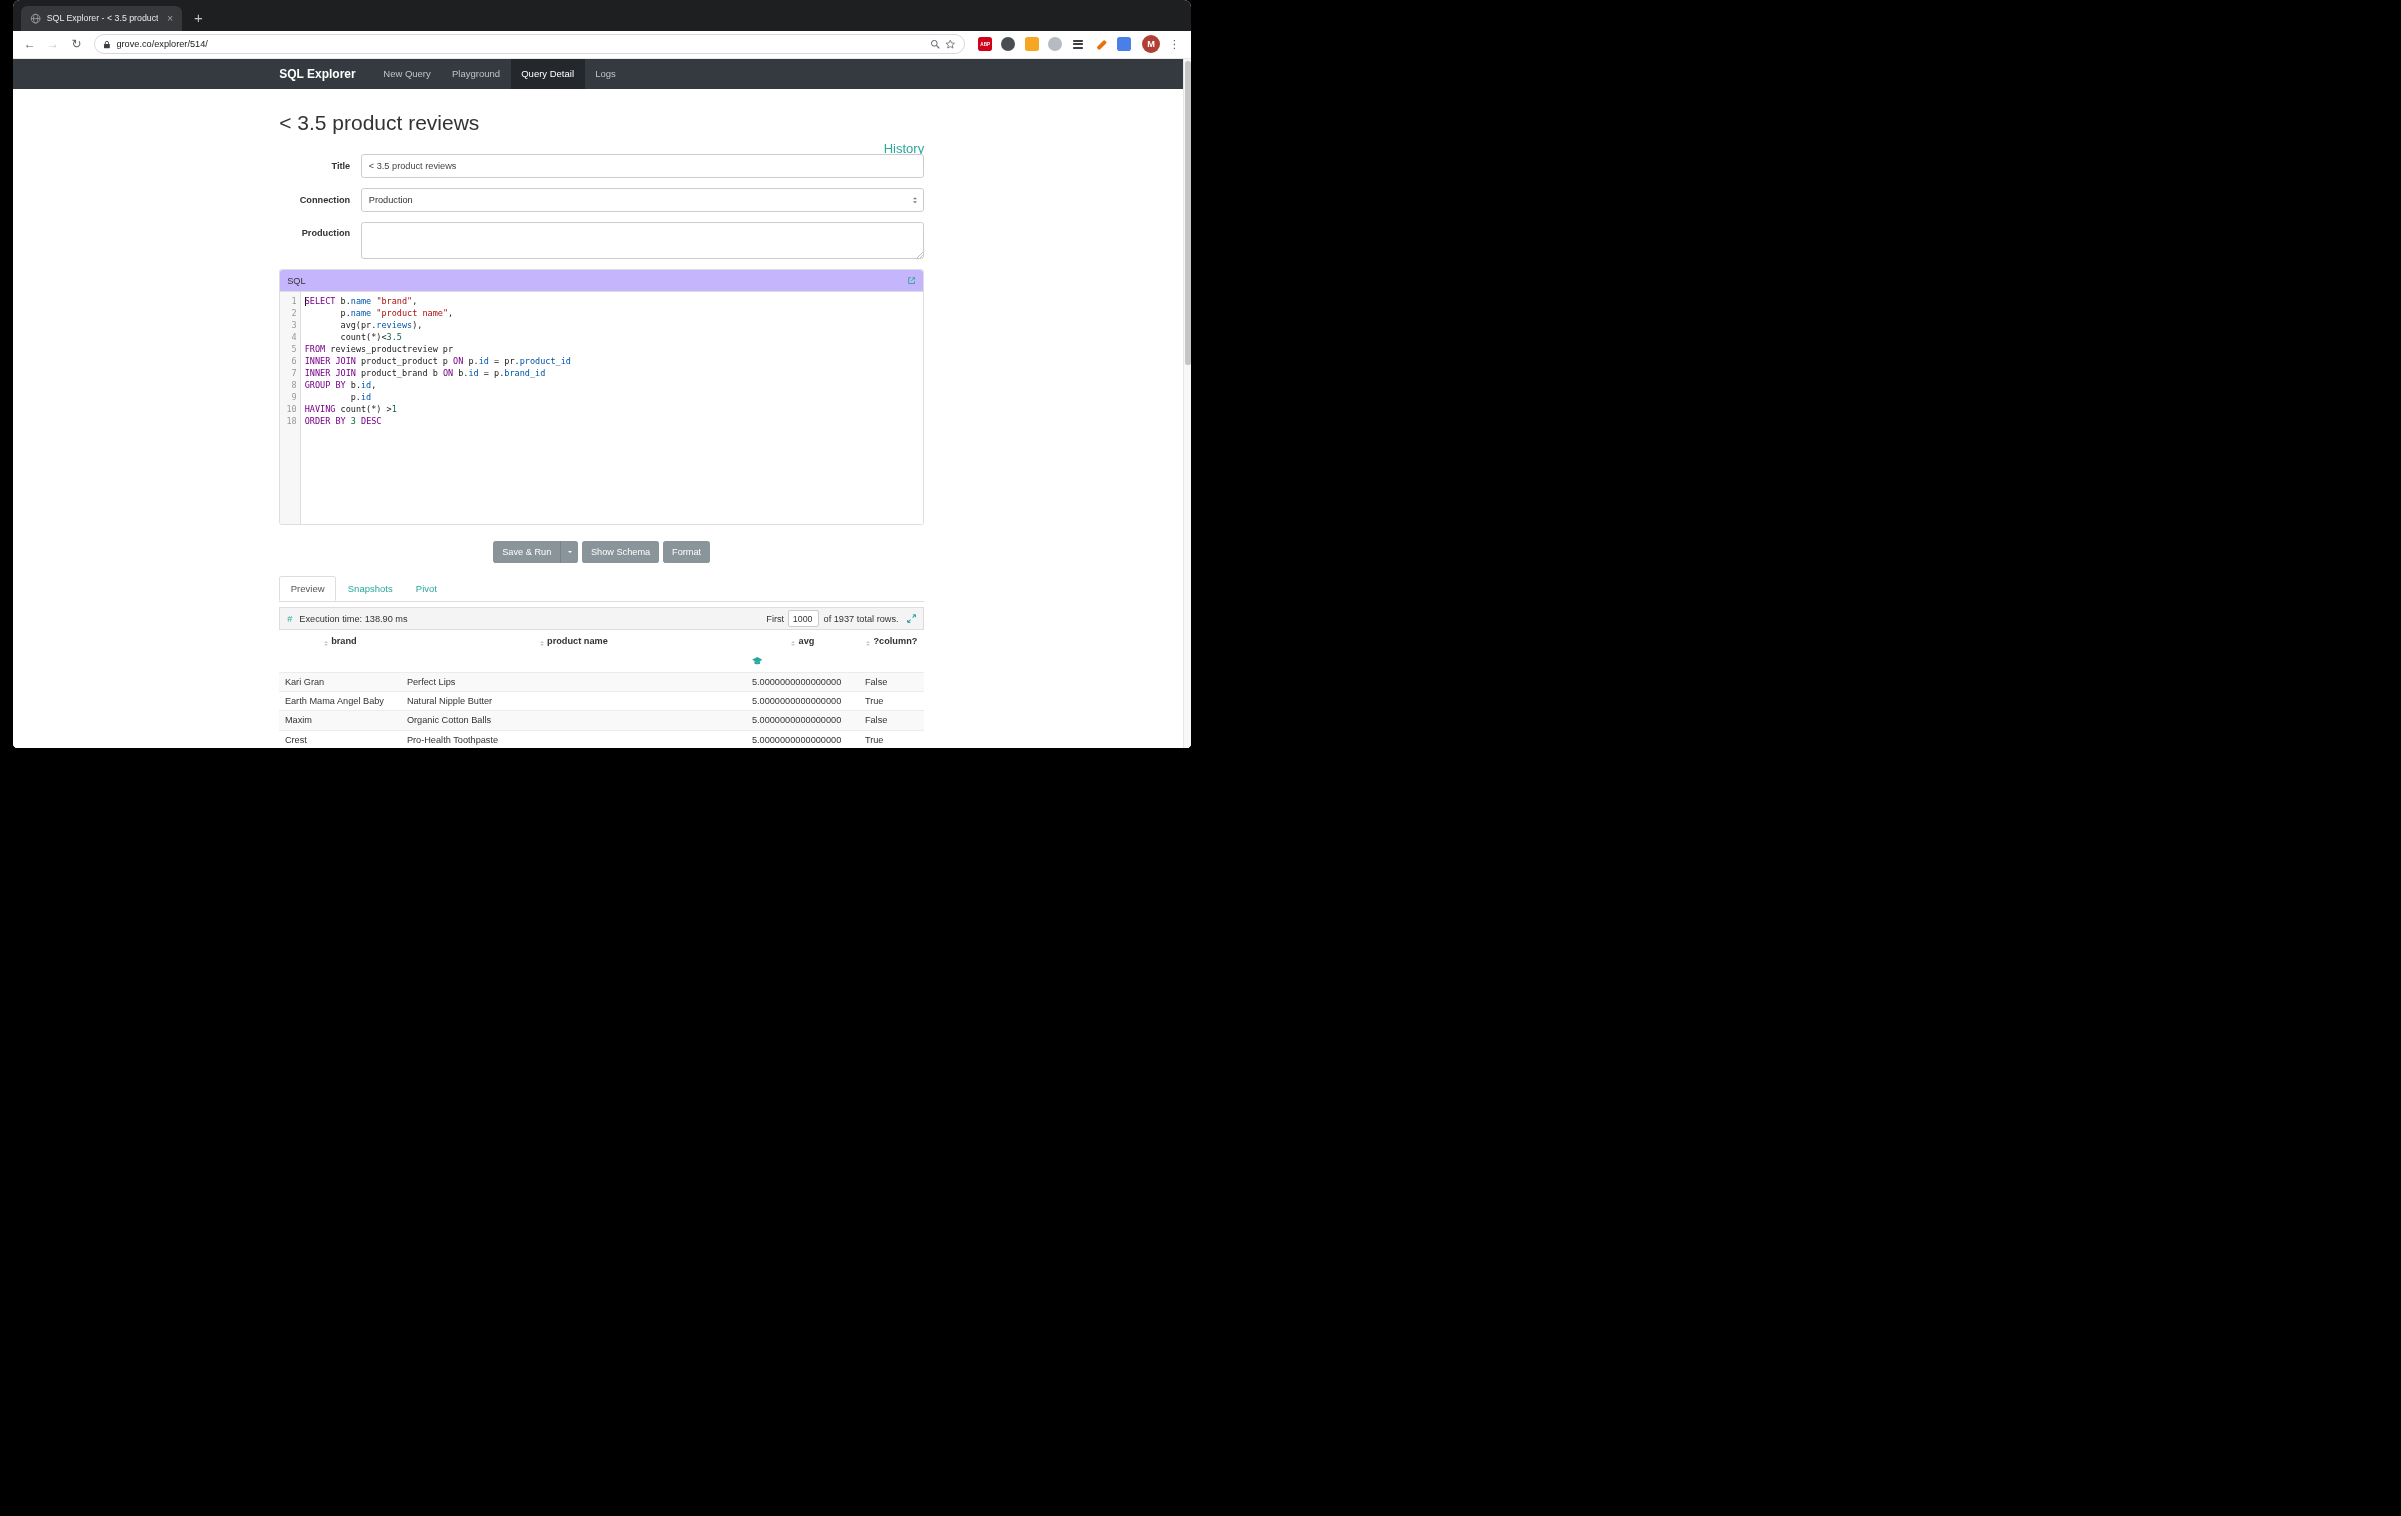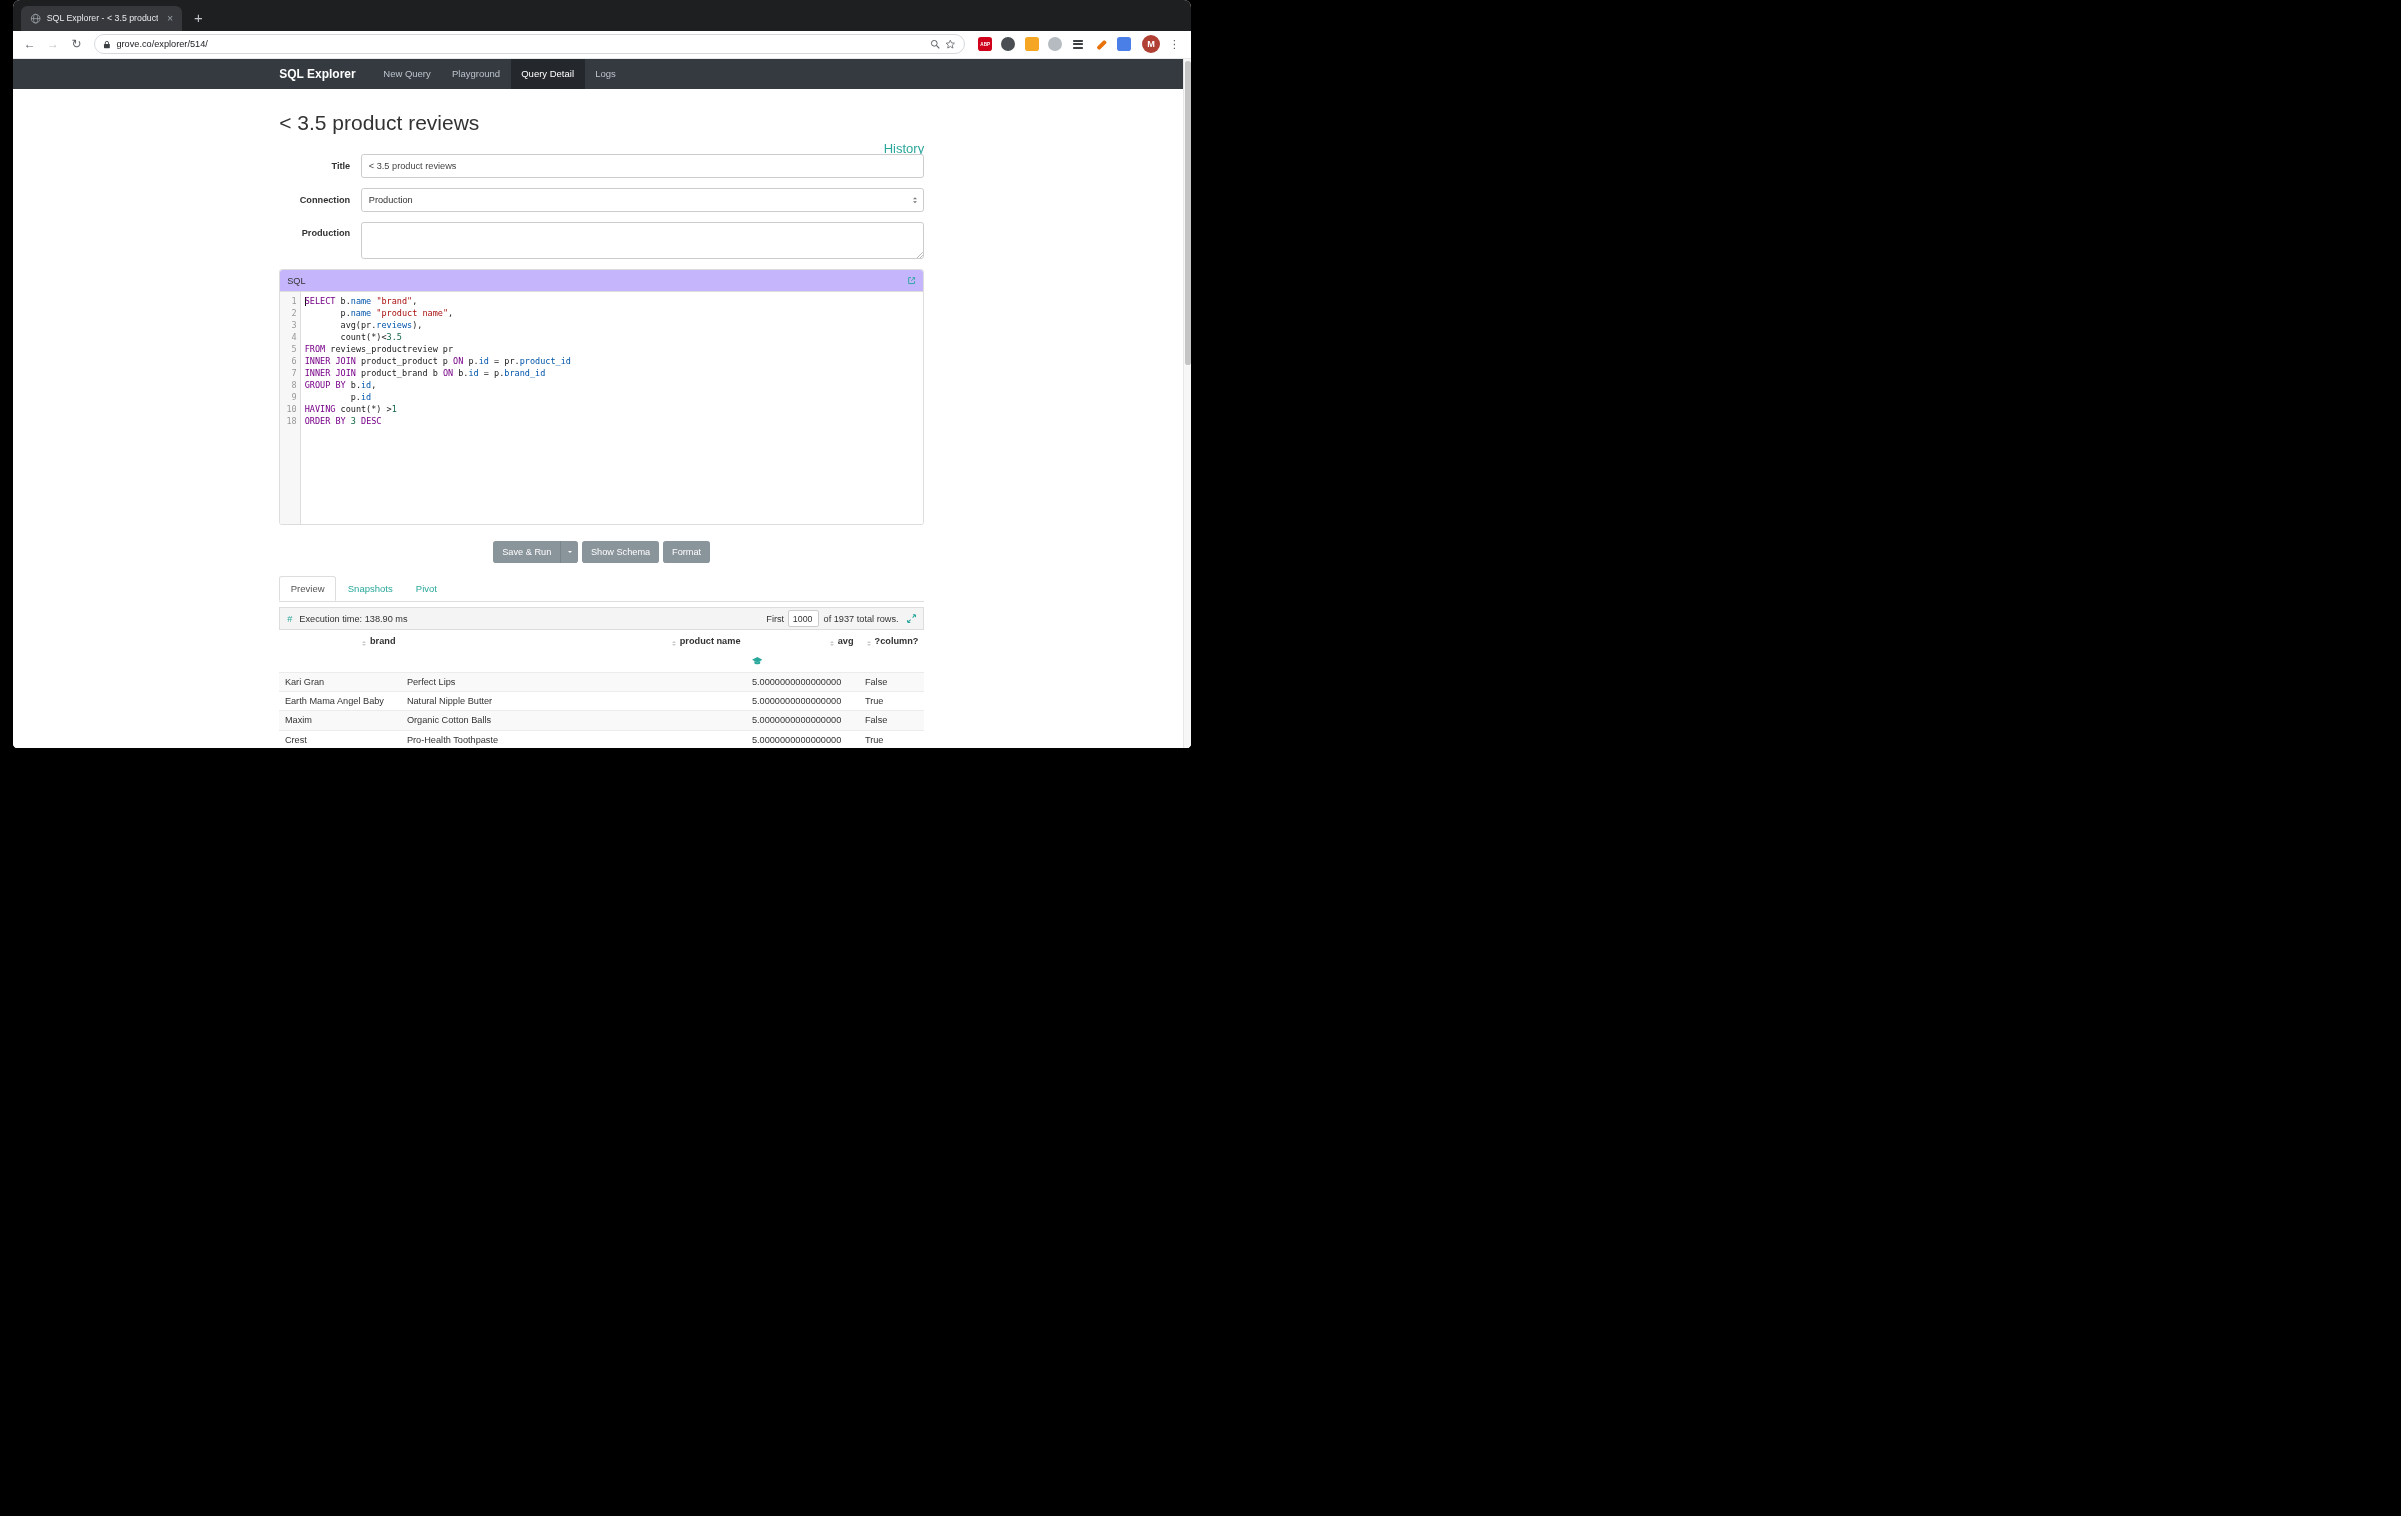--- a/index.html
+++ b/index.html
@@ -101,21 +101,21 @@
   .tab-link{font-size:9.5px;padding:6.4px 10.6px;margin-bottom:-0.7px;color:var(--accent,#2aa79b);text-decoration:none;
     border:0.7px solid transparent;border-radius:2.8px 2.8px 0 0}
   .tab-link.active{color:#555;background:#fff;border-color:#ddd #ddd #fff}
   .results-bar{margin-top:5.7px;height:22.6px;background:#f4f4f4;border:0.7px solid #ddd;display:flex;align-items:center;
     padding:0 7px;font-size:9.2px;color:#333}
   .results-bar .hash{color:var(--accent,#2aa79b);margin-right:7px}
   .results-right{margin-left:auto;display:flex;align-items:center;gap:4.2px}
   .rows-input{width:31px;height:16.3px;border:0.7px solid #ccc;border-radius:2.1px;font-size:8.8px;color:#333;padding:0 3.5px;font-family:inherit;outline:none}
   .expand-icon{color:var(--accent,#2aa79b);margin-left:4.2px;display:flex}
   .results-table{width:100%;border-collapse:collapse;font-size:9.2px;color:#333;table-layout:fixed}
-  .results-table th{font-weight:bold;text-align:right;padding:5.7px;white-space:nowrap}
+  .results-table th{font-weight:bold;text-align:center;padding:5.7px;white-space:nowrap}
   .results-table td{padding:4.2px 5.7px;white-space:nowrap;overflow:hidden}
   .results-table tbody tr{border-top:0.7px solid #ececec}
   .results-table tbody tr.striped{background:#f9f9f9}
   .filter-row td{height:20px}
   .sort-icon{display:inline-flex;flex-direction:column;gap:1.4px;margin-right:3.5px;vertical-align:0.7px}
   .sort-icon i{width:0;height:0;border-left:2.5px solid transparent;border-right:2.5px solid transparent}
   .sort-icon .up{border-bottom:2.8px solid #c9c9c9}
   .sort-icon .down{border-top:2.8px solid #c9c9c9}
   .stats-icon{fill:var(--accent,#2aa79b)}
 

